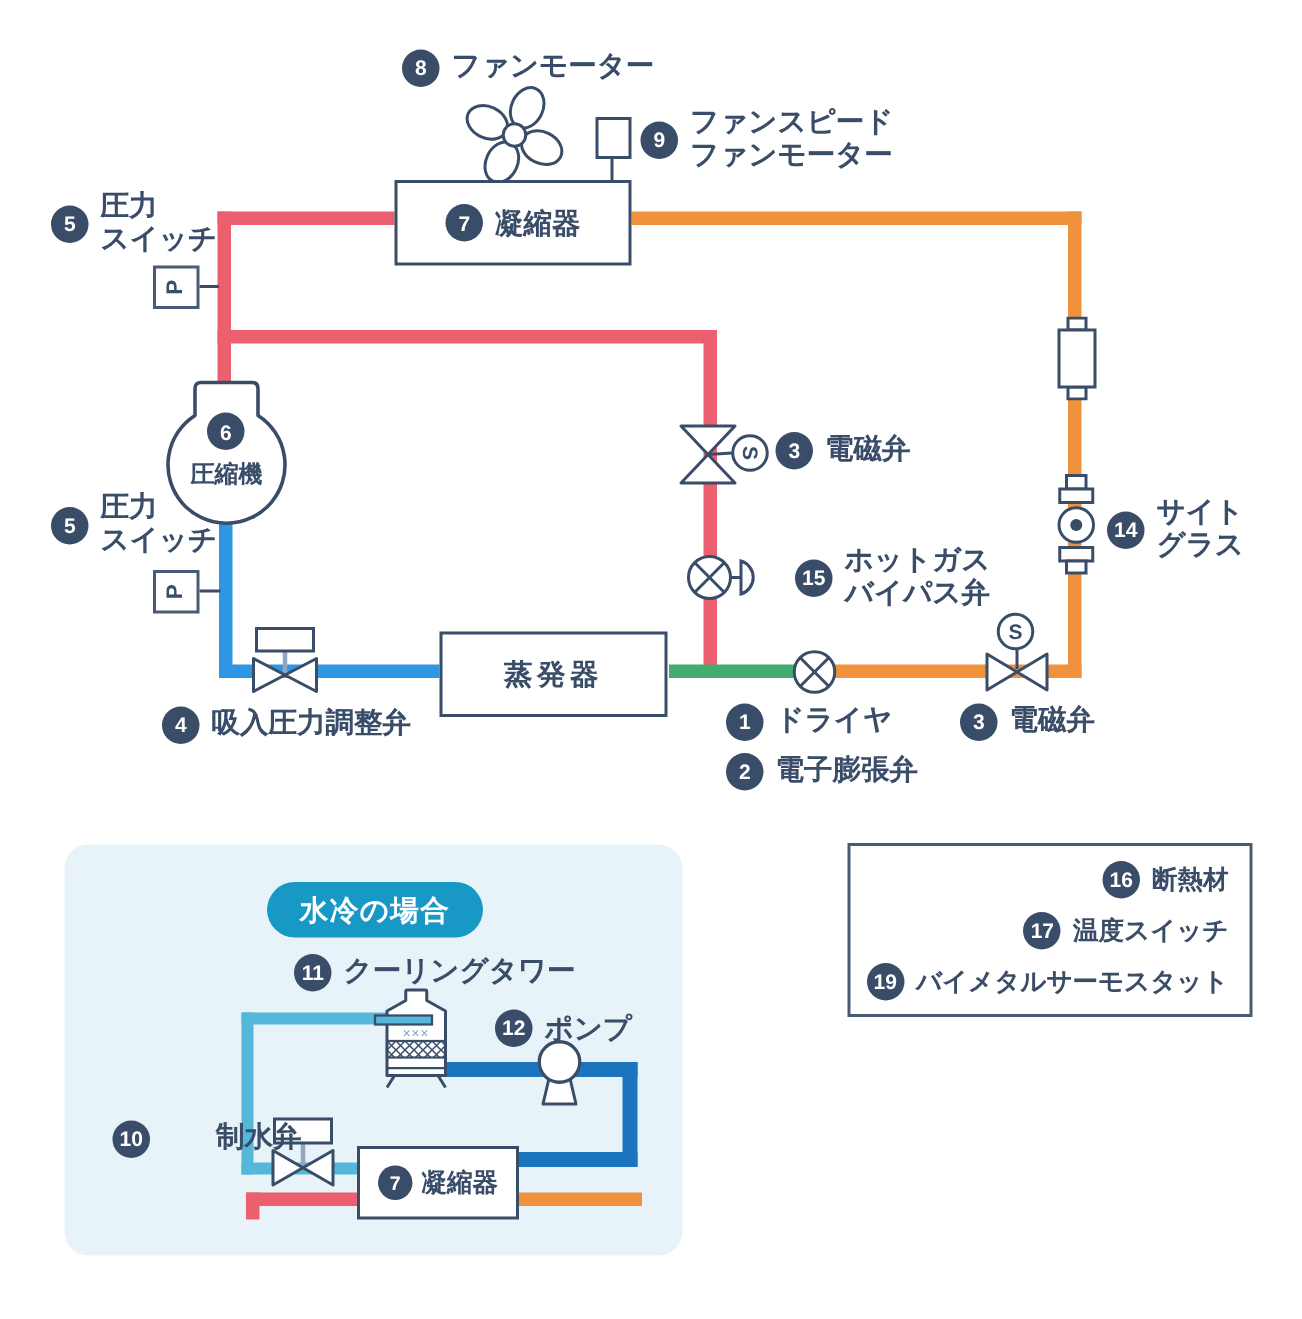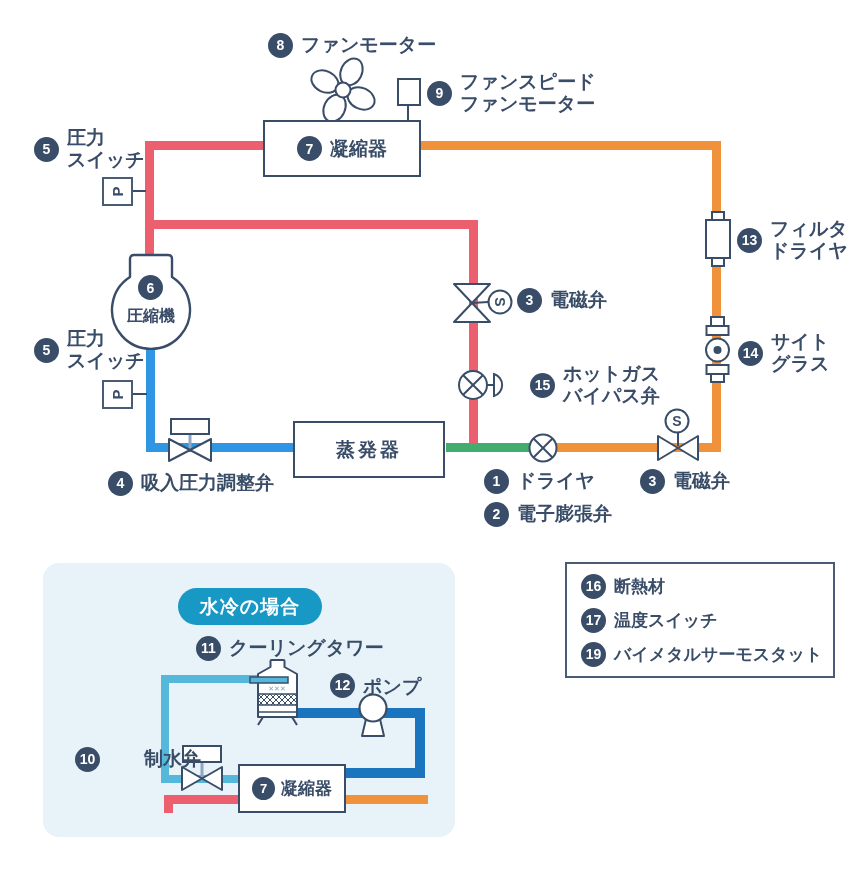--- a/index.html
+++ b/index.html
@@ -26,21 +26,21 @@
         box-sizing:border-box;display:flex;align-items:center;justify-content:center;
         color:#3a4d68;font-weight:bold;font-size:15px;}
   .pbox span{display:inline-block;transform:rotate(-90deg);}
   .connector{position:absolute;background:#3a4d68;}
   .comp{position:absolute;}
   .panel{position:absolute;left:43px;top:563px;width:412px;height:274px;background:#e7f3f9;border-radius:16px;}
   .pill{position:absolute;left:178px;top:588px;width:144px;height:37px;background:#1898c4;border-radius:19px;
         color:#fff;font-weight:bold;font-size:19px;display:flex;align-items:center;justify-content:center;letter-spacing:1px;}
   .legend{position:absolute;left:565px;top:562px;width:270px;height:116px;background:#fff;
           border:2px solid #4a5c73;box-sizing:border-box;display:flex;flex-direction:column;
-          justify-content:center;gap:9px;padding:22px 14px;}
+          justify-content:center;gap:9px;padding:22px 14px;align-items:flex-end;}
   .legend-row{display:flex;align-items:center;gap:8px;color:#3a4d68;font-weight:bold;font-size:17px;white-space:nowrap;}
   .comp-badge{position:absolute;left:138px;top:275px;}
   .comp-text{position:absolute;left:109px;top:306px;width:84px;text-align:center;color:#3a4d68;
              font-weight:bold;font-size:16px;}
   svg text{font-family:"Liberation Sans","DejaVu Sans",sans-serif;}
 </style>
 </head>
 <body>
 
 <div class="canvas">
@@ -237,35 +237,28 @@
       <div>圧力</div>
       <div>スイッチ</div>
     </span>
   </div>
 
   <div class="label" style="left:517px;top:288px;">
     <span class="badge">3</span>
     <span>電磁弁</span>
   </div>
 
-  <div class="label" style="left:530px;top:363px;">
+  <div class="label" style="left:530px;top:363px;text-align:center;">
     <span class="badge">15</span>
     <span class="lines">
       <div>ホットガス</div>
       <div>バイパス弁</div>
     </span>
   </div>
 
-  <div class="label" style="left:737px;top:218px;">
-    <span class="badge">13</span>
-    <span class="lines">
-      <div>フィルタ</div>
-      <div>ドライヤ</div>
-    </span>
-  </div>
 
   <div class="label" style="left:738px;top:331px;">
     <span class="badge">14</span>
     <span class="lines">
       <div>サイト</div>
       <div>グラス</div>
     </span>
   </div>
 
   <div class="label" style="left:108px;top:471px;">

